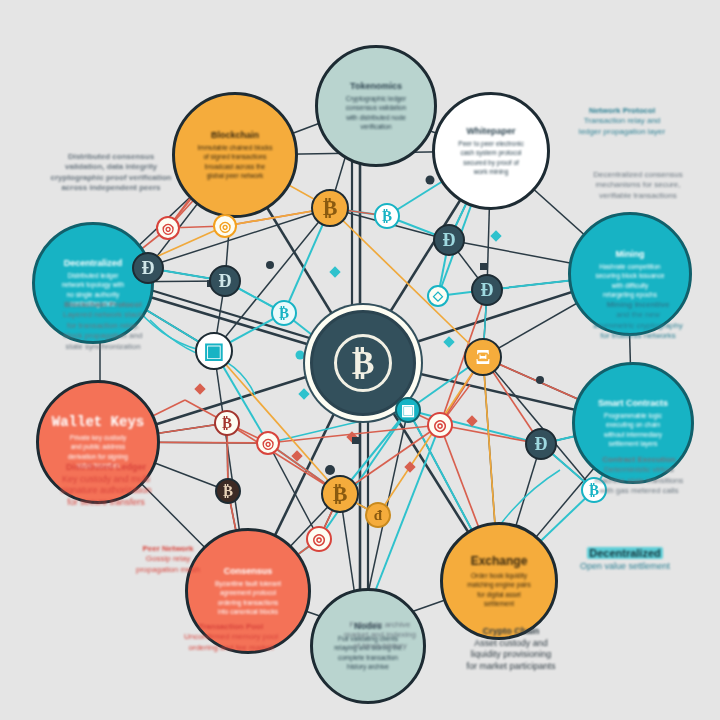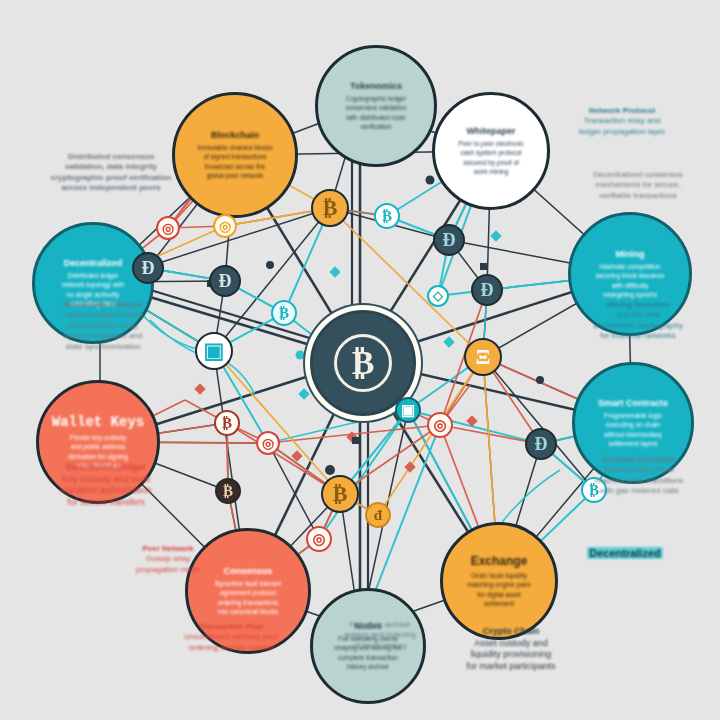--- a/index.html
+++ b/index.html
@@ -423,16 +423,17 @@
         <span class="cap-sub">of block history</span>
       </div>
       <div class="caption" style="left: 430px; top: 626px; width: 162px; color: rgb(45, 58, 66); font-size: 9px;">
         <span class="cap-title">Crypto Chain</span>
         <span class="cap-sub">Asset custody and</span>
         <span class="cap-sub">liquidity provisioning</span>
         <span class="cap-sub">for market participants</span>
       </div>
       <div class="caption" style="left: 536px; top: 546px; width: 178px; color: rgb(42, 127, 147); font-size: 9px;">
         <span class="cap-sub"><span class="hl" style="font-weight: bold; font-size: 11px;">Decentralized</span></span>
+        <span class="cap-sub">Open value settlement</span>
       </div>
     </div>
 
 </div>
 
 </body></html>

